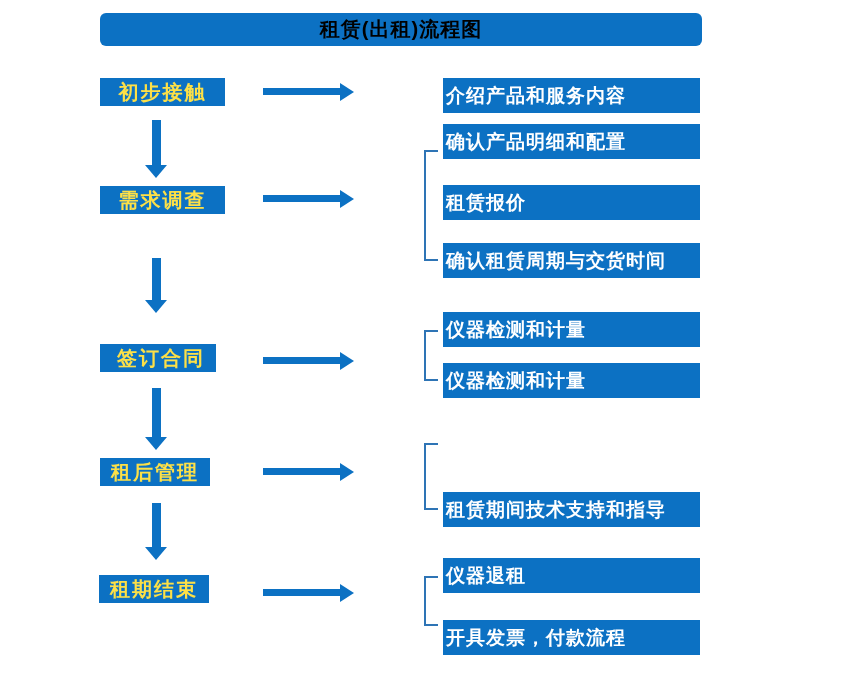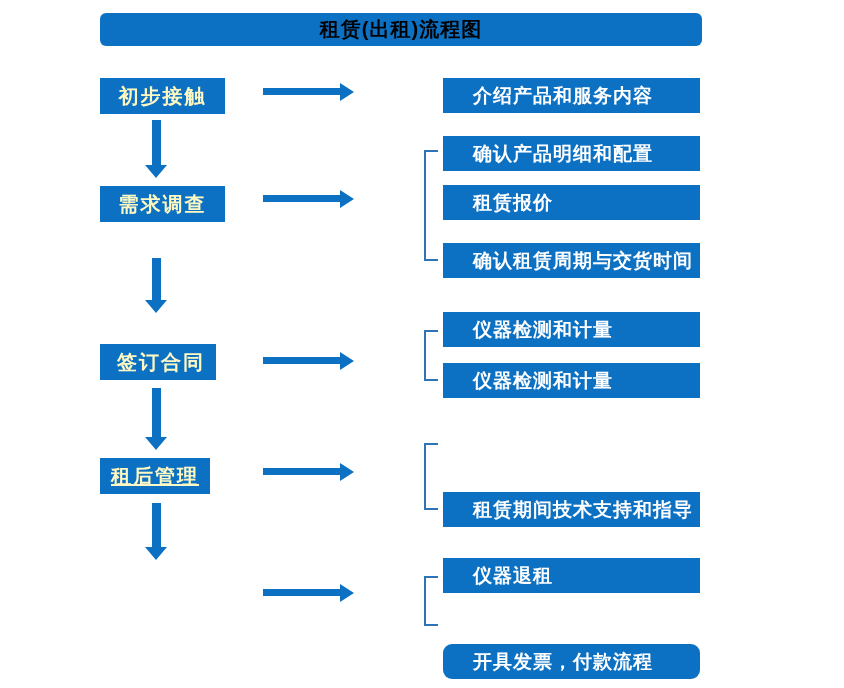--- a/index.html
+++ b/index.html
@@ -12,32 +12,32 @@
   }
   .title-banner {
     position: absolute; left: 100px; top: 13px; width: 602px; height: 33px;
     background: #0C71C3; color: #000000;
     font-size: 20px; font-weight: bold;
     display: flex; align-items: center; justify-content: center;
     letter-spacing: 1px;
     border-radius: 6px;
   }
   .step-box {
-    position: absolute; height: 36px;
-    background: #0C71C3; color: #fef9c3;
+    position: absolute; height: 28px;
+    background: #0C71C3; color: #fde047;
     font-size: 20px; font-weight: bold;
     display: flex; align-items: center; justify-content: center;
     letter-spacing: 2px;
   }
   .detail-box {
     position: absolute; left: 443px; width: 257px; height: 35px;
     background: #0C71C3; color: #ffffff;
     font-size: 19px; font-weight: bold;
     display: flex; align-items: center;
-    padding-left: 30px; box-sizing: border-box;
+    padding-left: 3px; box-sizing: border-box;
     letter-spacing: 1px;
     white-space: nowrap;
   }
   
   .h-arrow { position: absolute; left: 263px; width: 91px; height: 18px; }
   .h-arrow .stem { position: absolute; left: 0; right: 12px; top: 5px; height: 7px; background: #0C71C3; }
   .h-arrow .head {
     position: absolute; right: 0; top: 0; width: 0; height: 0;
     border-top: 9px solid transparent; border-bottom: 9px solid transparent;
     border-left: 14px solid #0C71C3;
@@ -62,21 +62,22 @@
 </head>
 <body>
 
 <div class="canvas">
 
   <div class="title-banner">租赁(出租)流程图</div>
 
   <div class="step-box" style="left:100px; top:78px;  width:125px;">初步接触</div>
   <div class="step-box" style="left:100px; top:186px; width:125px;">需求调查</div>
   <div class="step-box" style="left:100px; top:344px; width:110px;padding-left:6px;">签订合同</div>
-  <div class="step-box" style="left:100px; top:458px; width:110px;text-decoration:underline;">租后管理</div>
+  <div class="step-box" style="left:100px; top:458px; width:110px;">租后管理</div>
+  <div class="step-box" style="left:99px;  top:575px; width:110px;">租期结束</div>
 
   <div class="v-arrow" style="top:120px; height:58px;">
       <div class="stem"></div>
       <div class="head"></div>
     </div>
   <div class="v-arrow" style="top:258px; height:55px;">
       <div class="stem"></div>
       <div class="head"></div>
     </div>
   <div class="v-arrow" style="top:388px; height:62px;">
@@ -109,25 +110,25 @@
       <div class="head"></div>
     </div>
 
   <div class="bracket" style="top:150px; height:111px;"></div>
   <div class="bracket" style="top:330px; height:51px;"></div>
   <div class="bracket" style="top:443px; height:67px;"></div>
   <div class="bracket" style="top:576px; height:50px;"></div>
 
   <div class="detail-box" style="top:78px;">介绍产品和服务内容</div>
 
-  <div class="detail-box" style="top:136px;text-align:right;">确认产品明细和配置</div>
+  <div class="detail-box" style="top:124px;text-align:right;">确认产品明细和配置</div>
   <div class="detail-box" style="top:185px;">租赁报价</div>
   <div class="detail-box" style="top:243px;">确认租赁周期与交货时间</div>
 
   <div class="detail-box" style="top:312px;">仪器检测和计量</div>
   <div class="detail-box" style="top:363px;">仪器检测和计量</div>
 
   <div class="detail-box" style="top:492px;">租赁期间技术支持和指导</div>
 
   <div class="detail-box" style="top:558px;">仪器退租</div>
-  <div class="detail-box" style="top:644px;border-radius:9px;">开具发票，付款流程</div>
+  <div class="detail-box" style="top:620px;">开具发票，付款流程</div>
 
 </div>
 
 </body></html>

